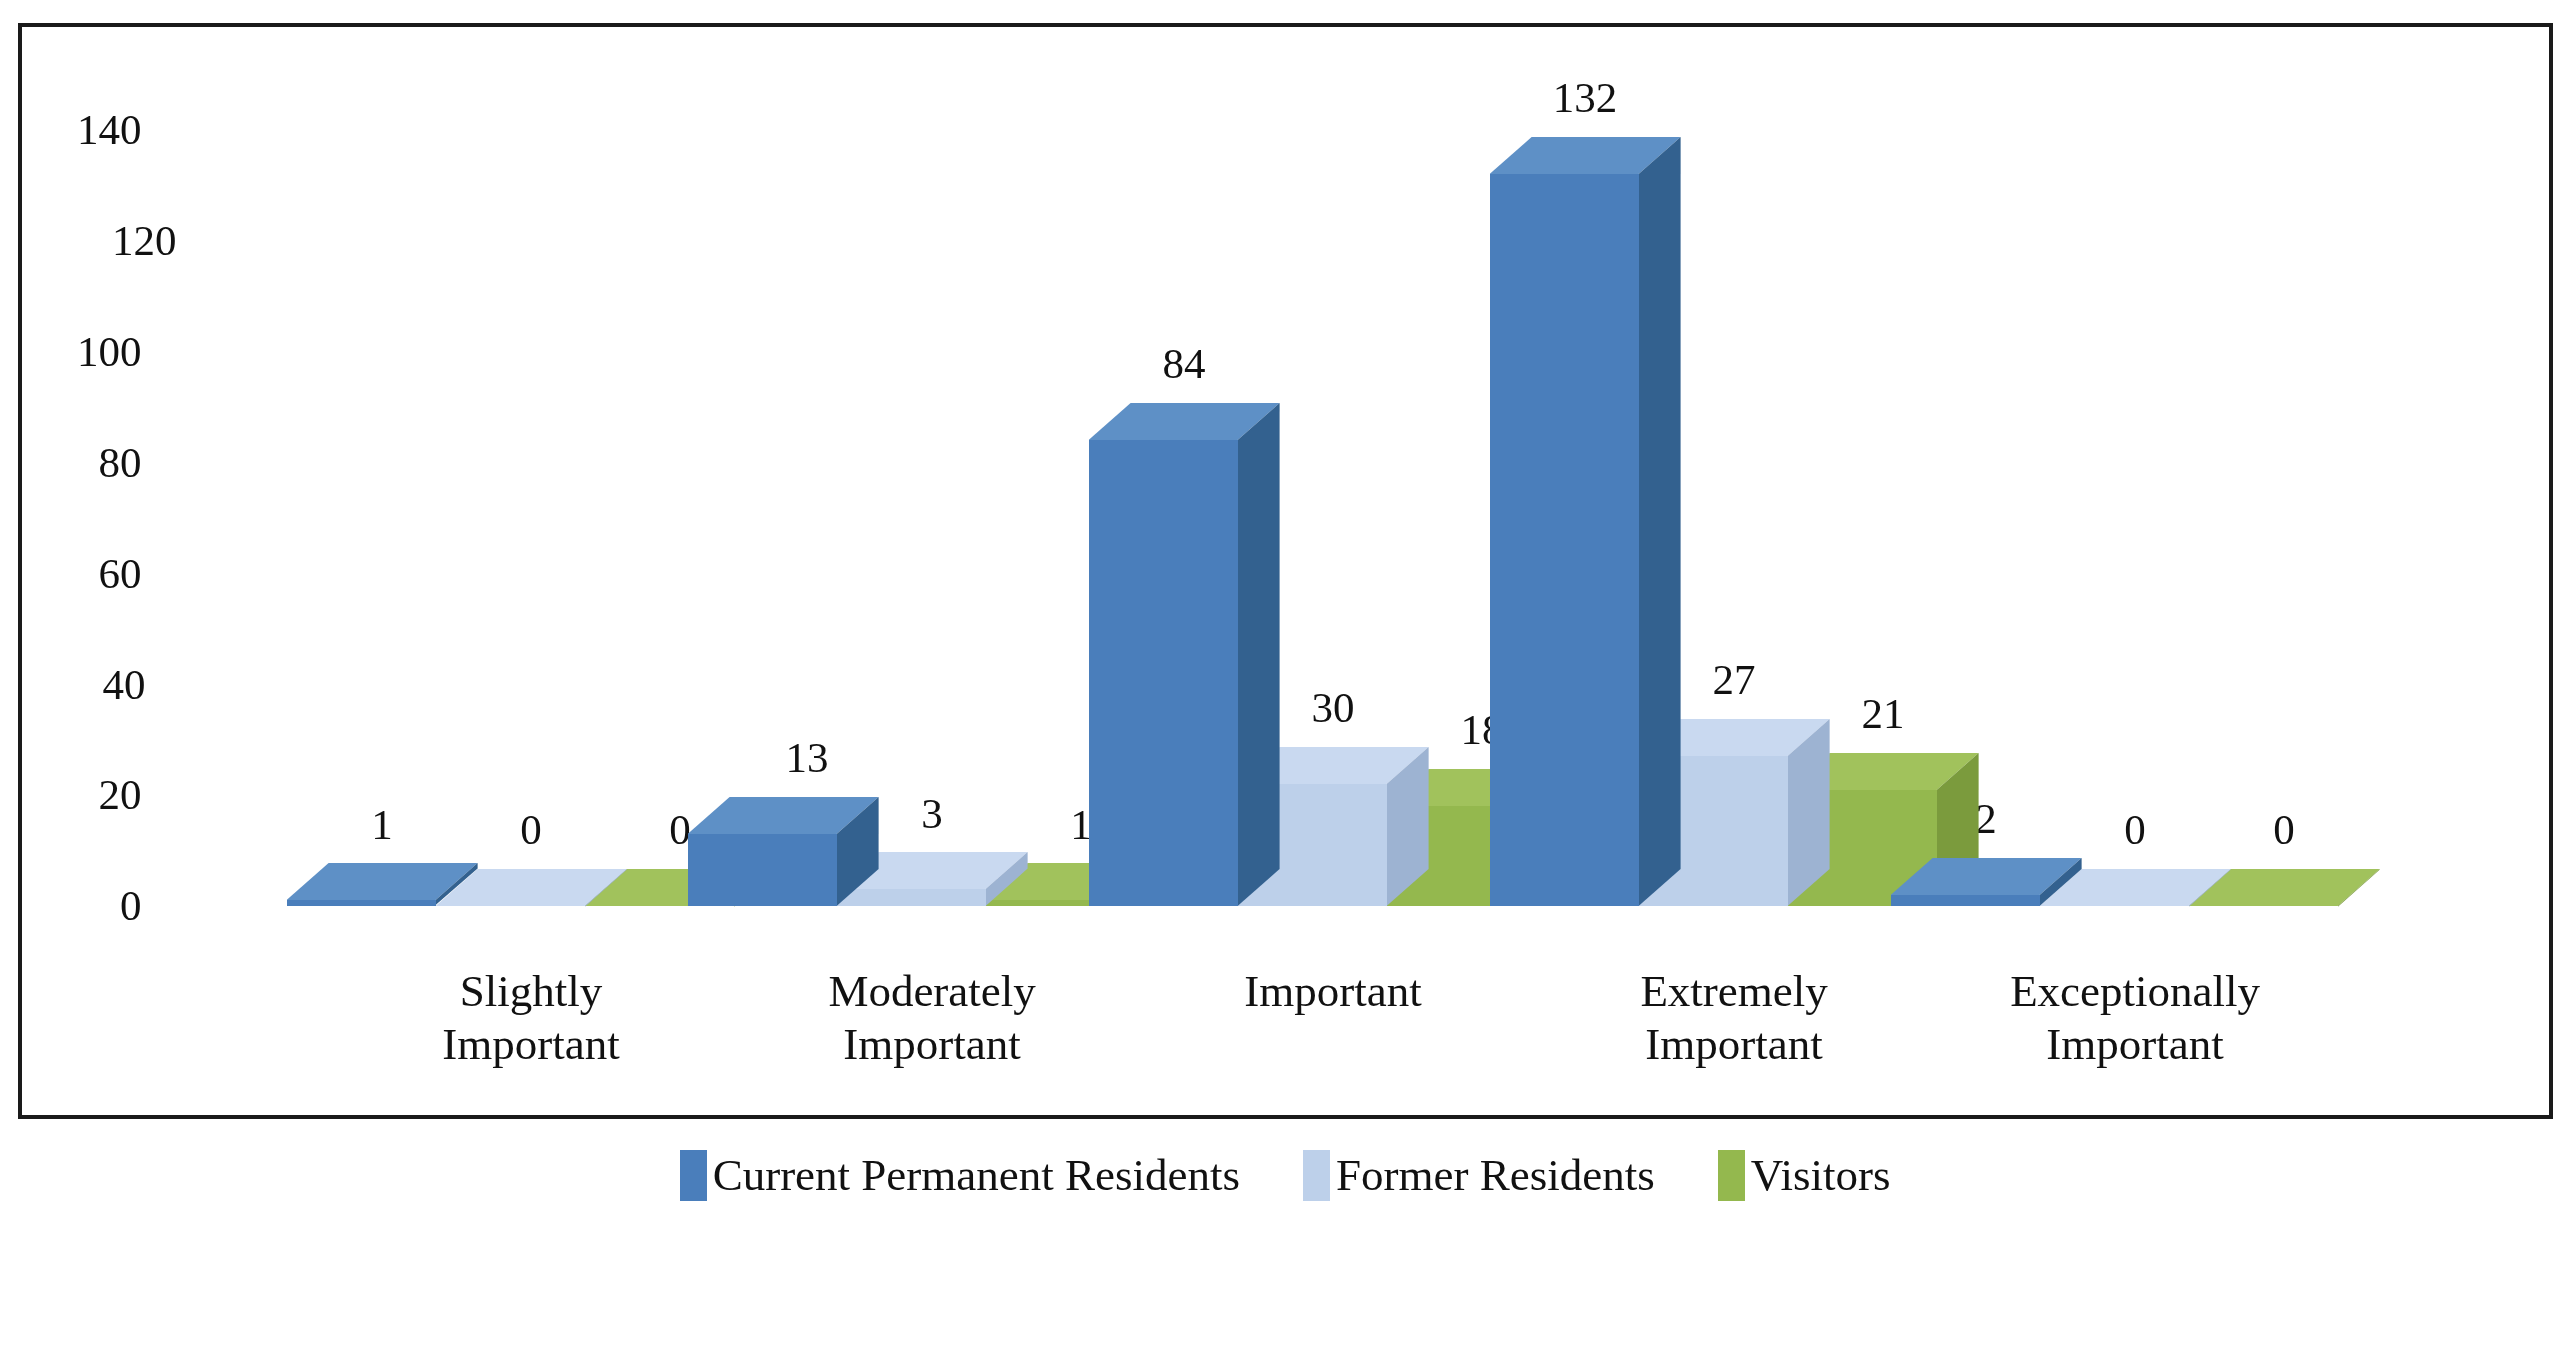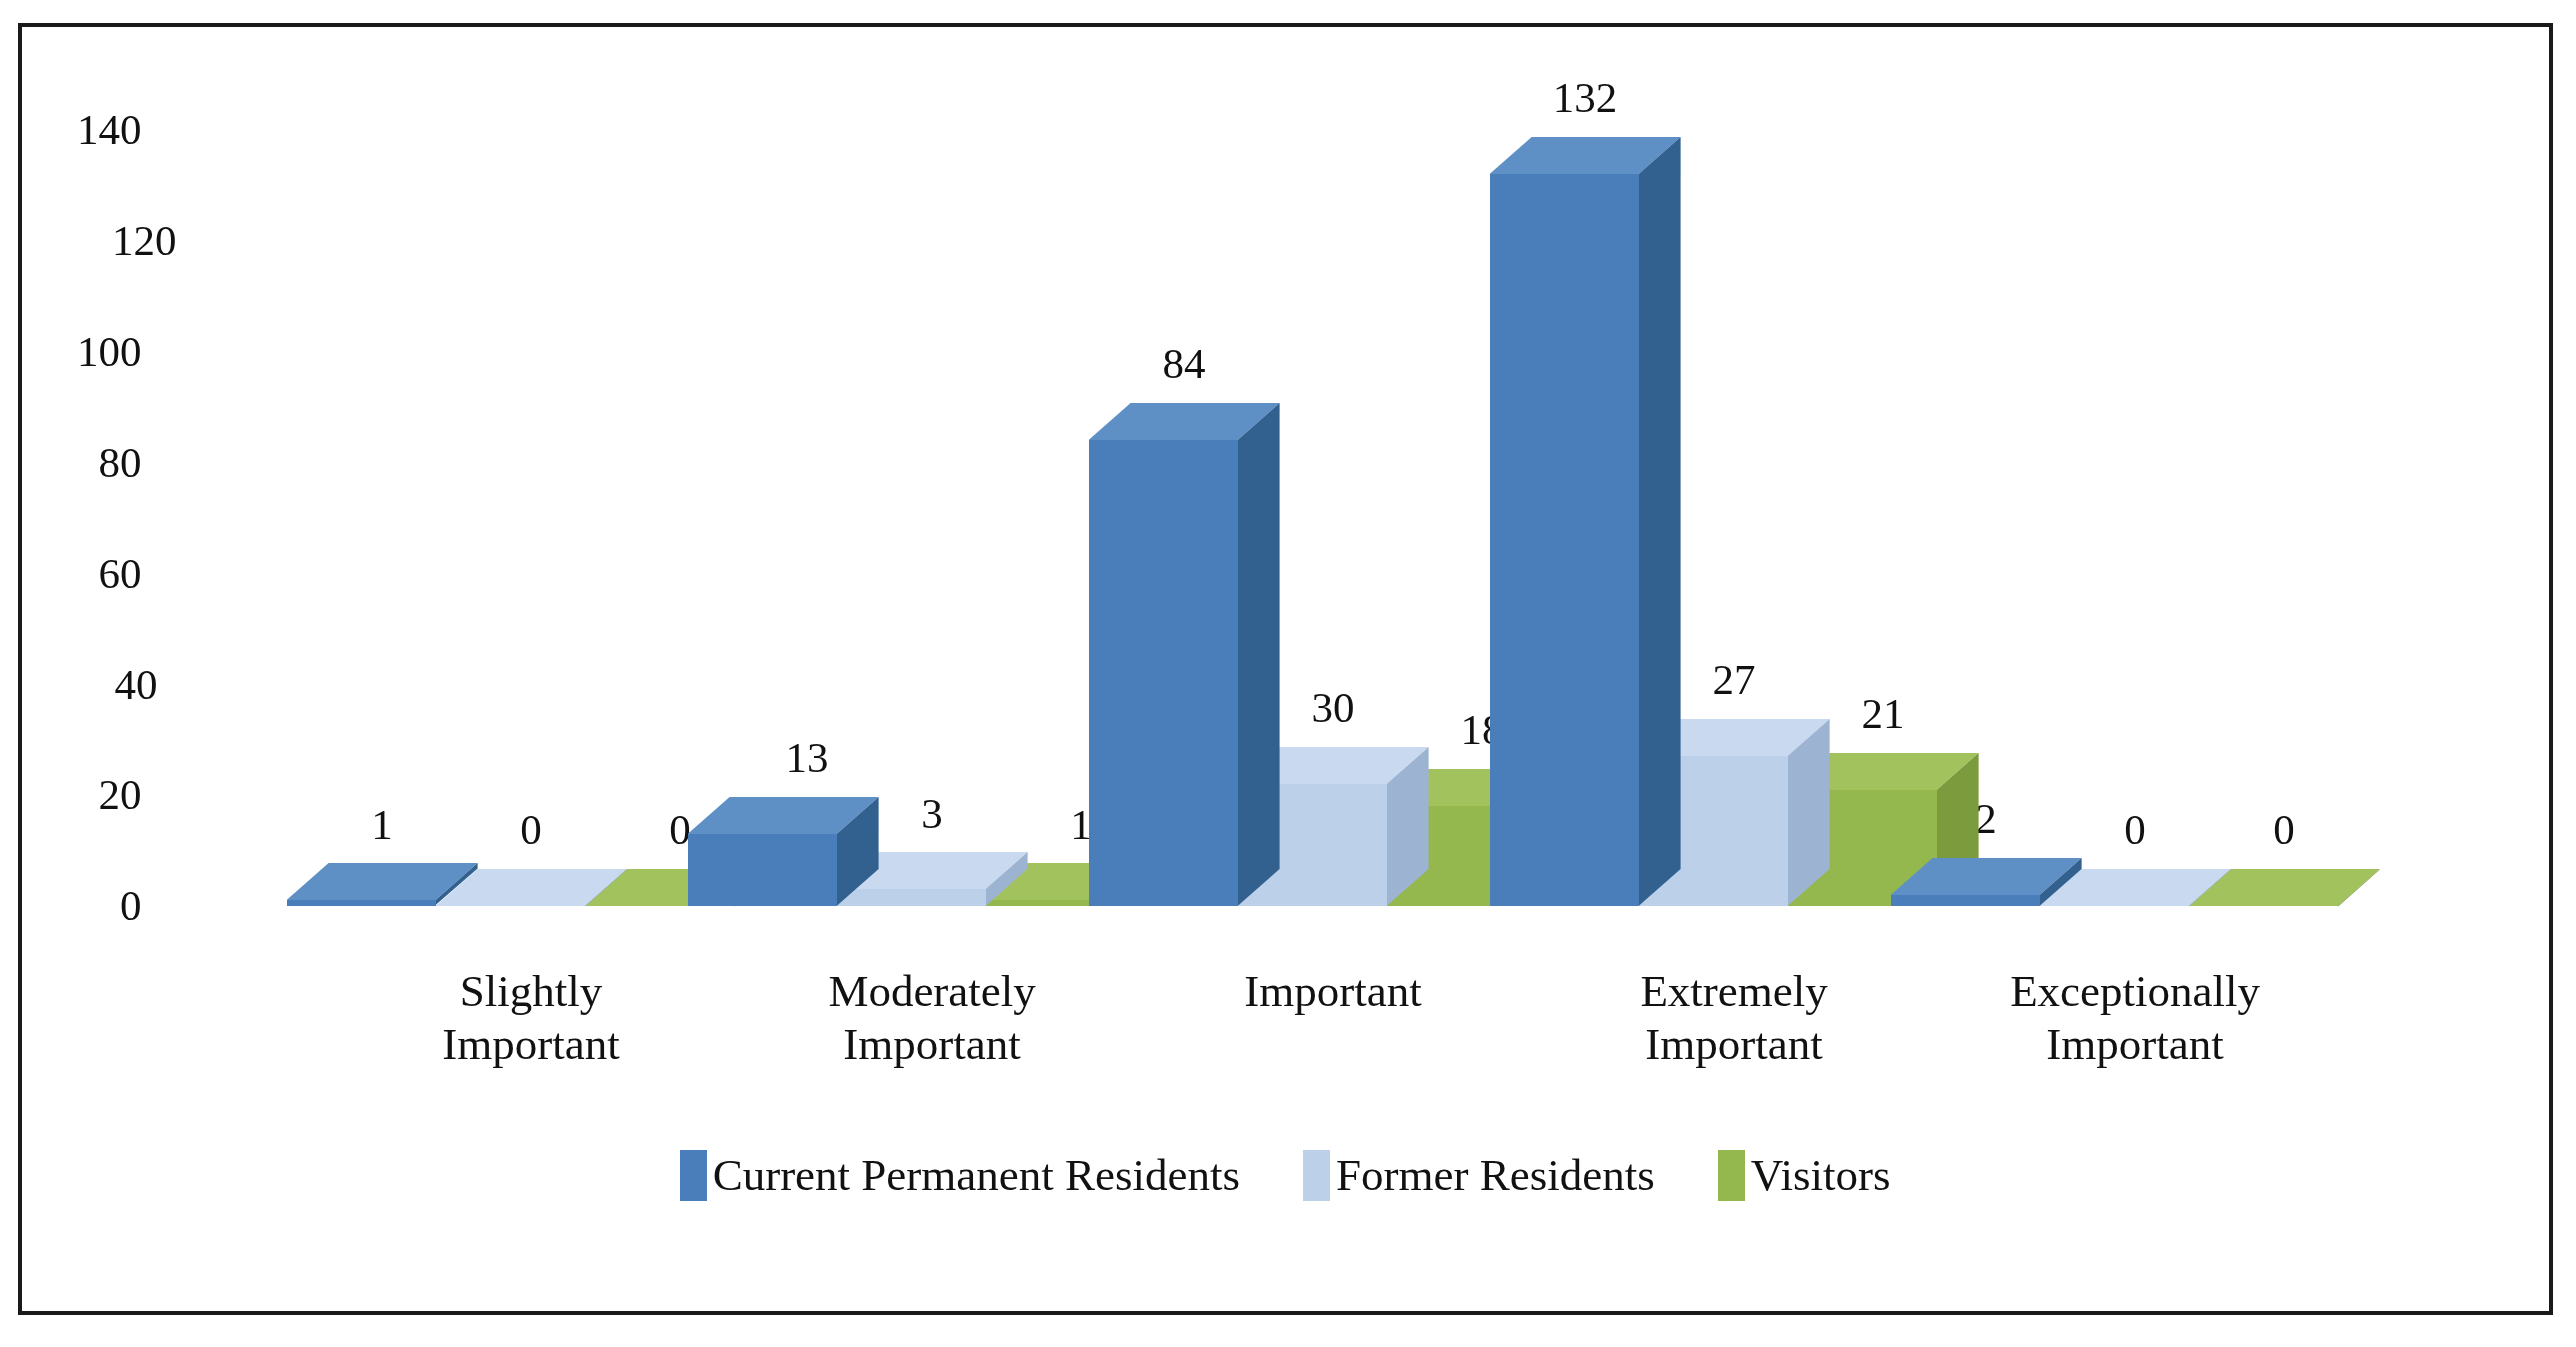--- a/index.html
+++ b/index.html
@@ -1,19 +1,19 @@
 <!DOCTYPE html>
 <html style="font-size:13px"><head>
 <meta charset="utf-8">
 <style>
   html,body{margin:0;padding:0;background:#ffffff;}
   body{width:2576px;height:1347px;font-family:"Liberation Serif",serif;}
 
   #frame{
-    position:absolute;left:17.6px;top:23px;width:2535px;height:1292px;
+    position:absolute;left:17.6px;top:23px;width:2535px;height:1096px;
     border:4px solid #1a1a1a;background:#ffffff;box-sizing:border-box;
   }
 
   #plot{position:absolute;left:0;top:0;width:2527px;height:1284px;}
 
   
   .ytick{
     position:absolute;width:120px;text-align:right;
     font-size:43px;color:#111111;line-height:1;
   }
@@ -48,21 +48,21 @@
 
 <div id="frame">
   <div id="plot">
 
     <div id="yaxis">
         <div class="ytick" style="left: 0px; top: 81px;">140</div>
         <div class="ytick" style="left: 0px; top: 192px; margin-left: 35px;">120</div>
         <div class="ytick" style="left: 0px; top: 303px;">100</div>
         <div class="ytick" style="left: 0px; top: 414px;">80</div>
         <div class="ytick" style="left: 0px; top: 525px;">60</div>
-        <div class="ytick" style="left: 16px; top: 636px;">40</div>
+        <div class="ytick" style="left: 4px; top: 636px;">40</div>
         <div class="ytick" style="left: 0px; top: 746px;">20</div>
         <div class="ytick" style="left: 0px; top: 857px;">0</div>
       </div>
     <div id="bars">
         <div class="bar" style="left: 563px; top: 879px; width: 149px; height: 0.8px; z-index: 11;">
           <div style="position: absolute; left: 0px; top: -37px; width: 191px; height: 38px; background: rgb(161, 194, 92); clip-path: polygon(42px 0px, 191px 0px, 149px 37px, 0px 37px);"></div>
           <div style="position: absolute; left: 149px; top: -37px; width: 42px; height: 38px; background: rgb(123, 155, 61); clip-path: polygon(0px 37px, 42px 0px, 42px 0.8px, 0px 38px);"></div>
         </div>
         <div class="bar" style="left: 414px; top: 879px; width: 149px; height: 0.8px; z-index: 12;">
           <div style="position: absolute; left: 0px; top: -37px; width: 191px; height: 38px; background: rgb(201, 217, 240); clip-path: polygon(42px 0px, 191px 0px, 149px 37px, 0px 37px);"></div>

